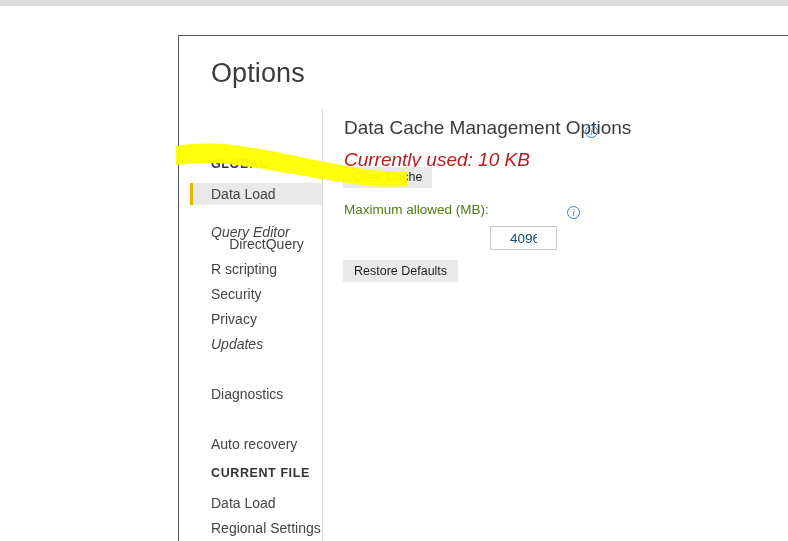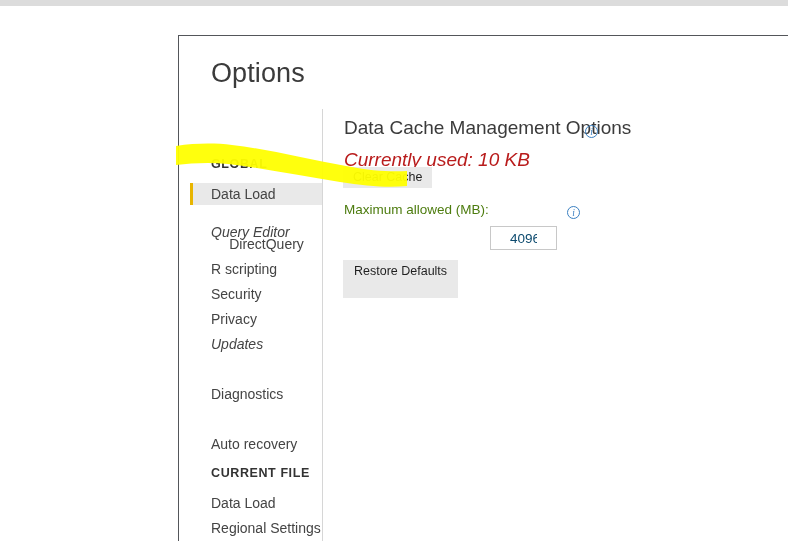--- a/index.html
+++ b/index.html
@@ -198,21 +198,21 @@
     position: absolute;
     left: 223px;
     top: 5px;
   }
 
   #restore-defaults-button {
     position: absolute;
     left: 20px;
     top: 151px;
     min-width: 97px;
-    height: 38px;
+    height: 22px;
     line-height: 22px;
     padding: 0 11px;
     background: #e9e9e9;
     color: #1f1f1f;
     font-size: 12.5px;
     text-align: center;
     box-sizing: border-box;
     white-space: nowrap;
   }
 

